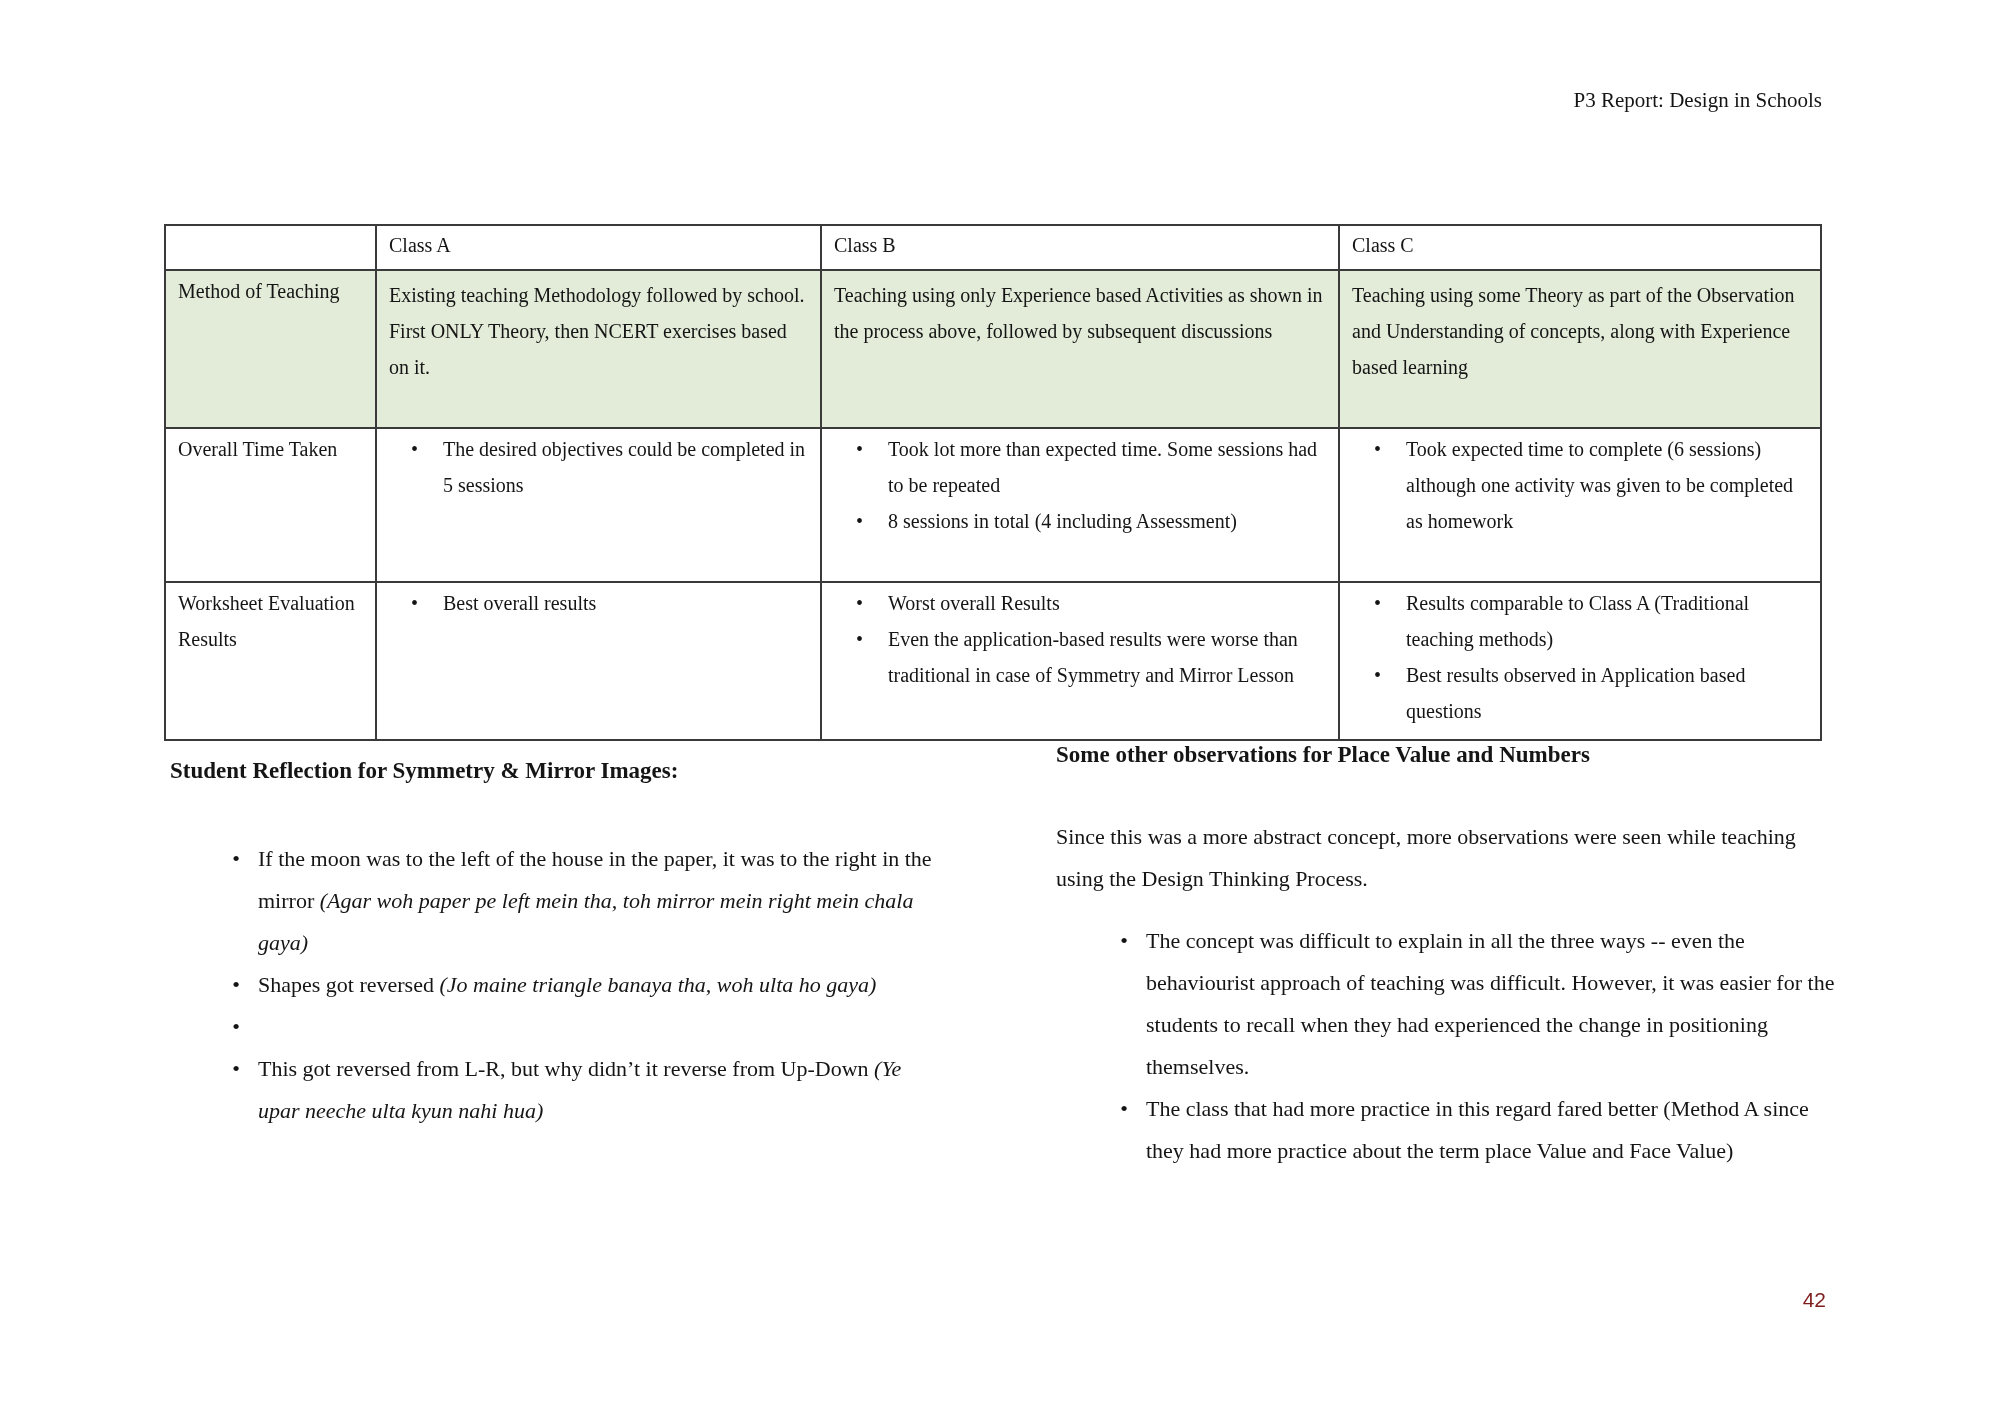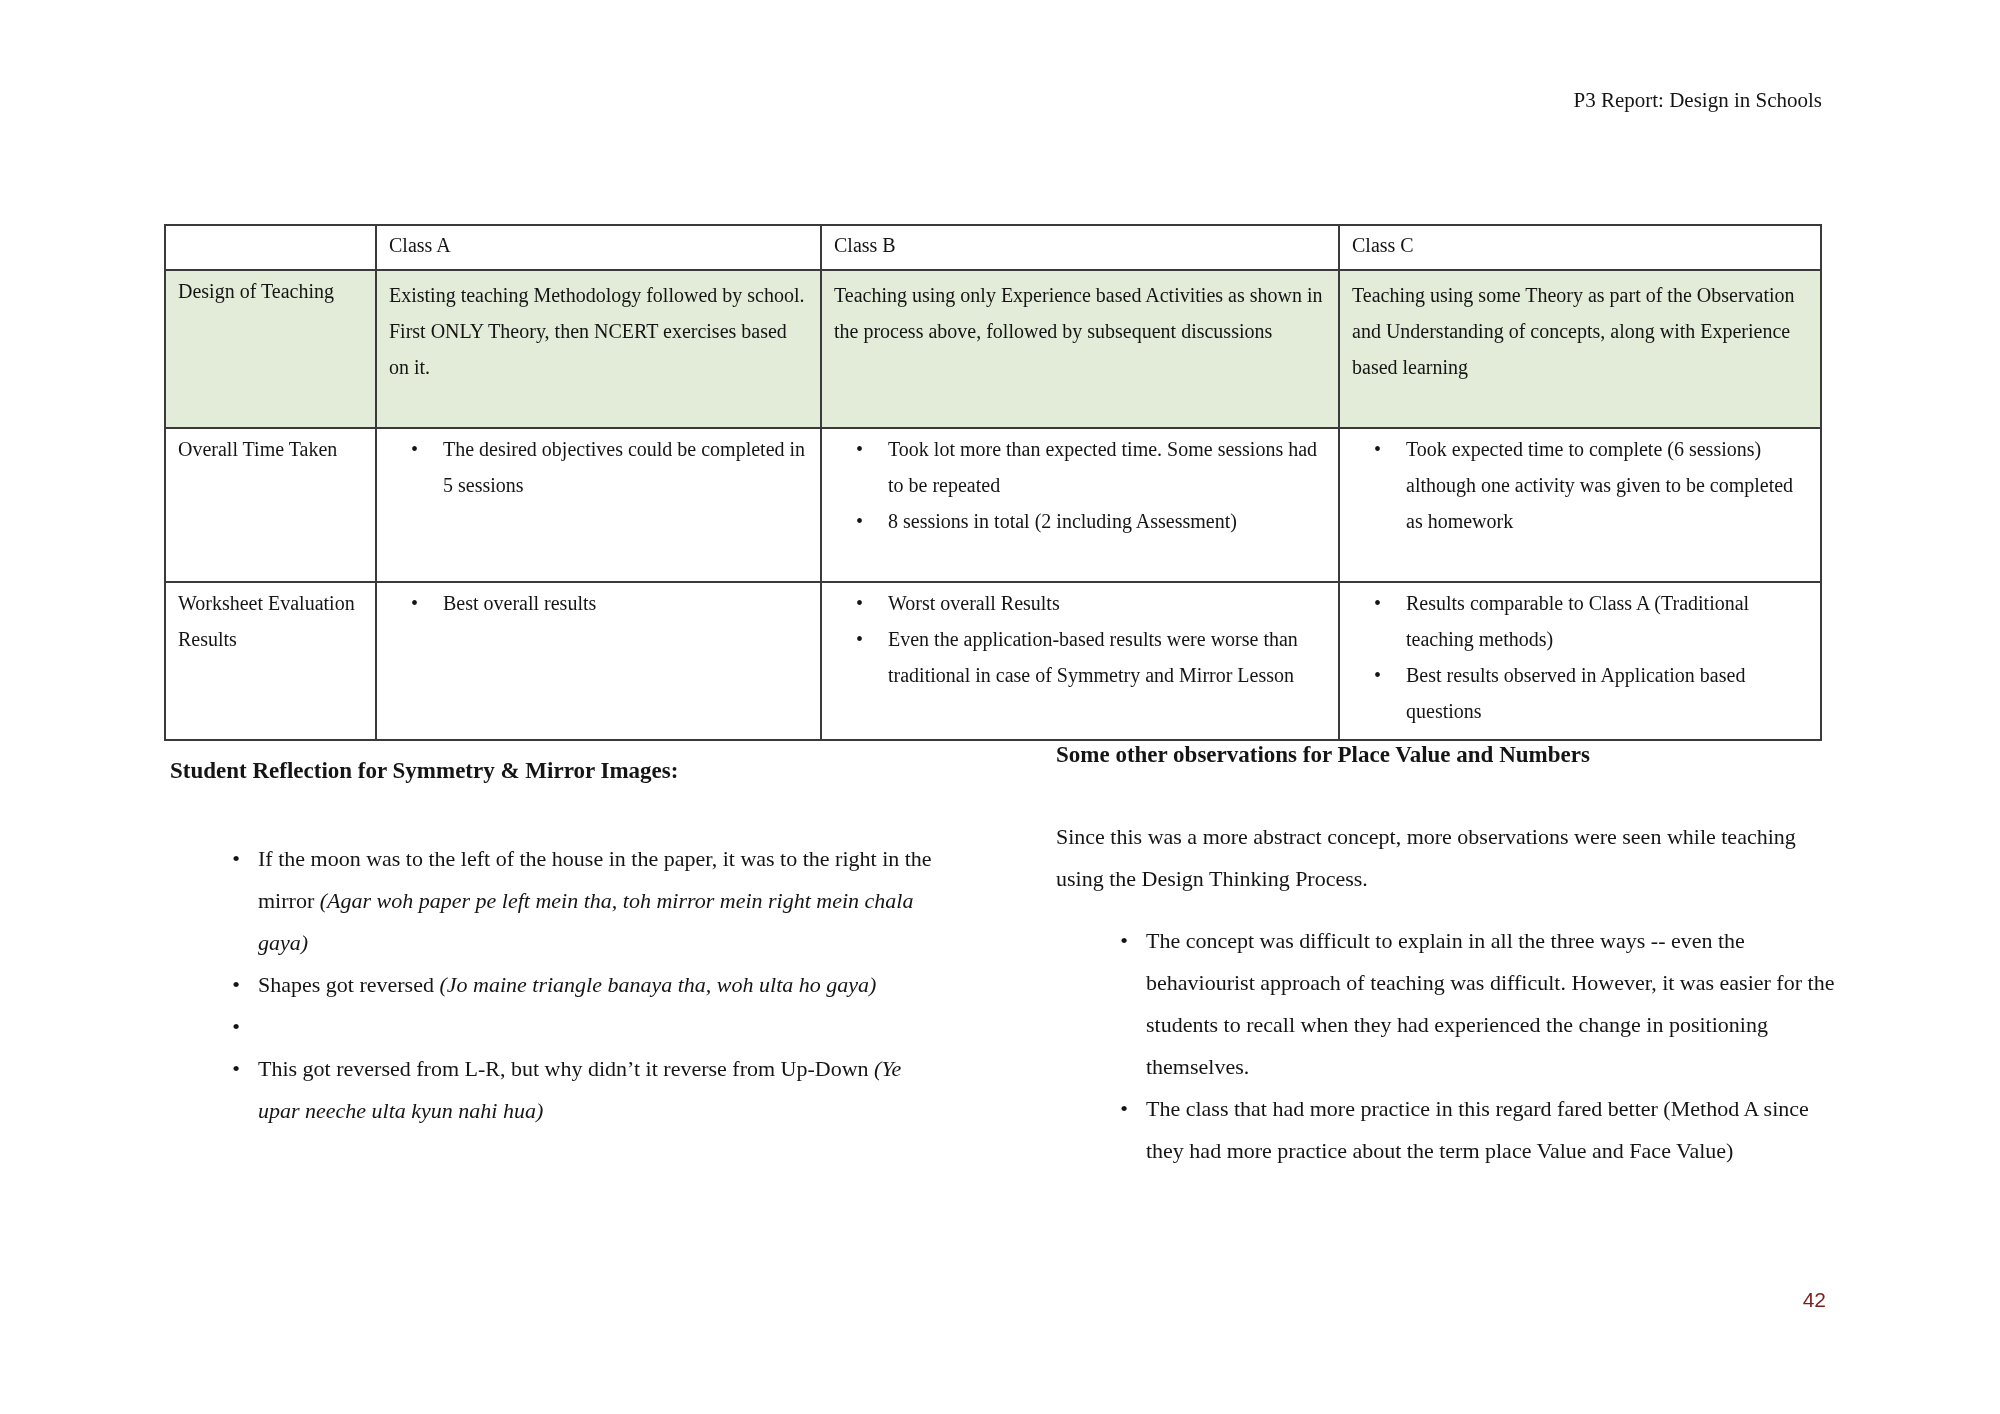--- a/index.html
+++ b/index.html
@@ -86,21 +86,21 @@
     <thead>
         <tr>
           <th></th>
           <th>Class A</th>
           <th>Class B</th>
           <th>Class C</th>
         </tr>
       </thead>
     <tbody>
         <tr class="shaded">
-          <td class="lbl" style="height: 148px;">Design of Teaching</td>
+          <td class="lbl" style="height: 148px;">Method of Teaching</td>
           <td>
             <div class="cell-text">Existing teaching Methodology followed by school. First ONLY Theory, then NCERT exercises based on it.</div>
           </td>
           <td>
             <div class="cell-text">Teaching using only Experience based Activities as shown in the process above, followed by subsequent discussions</div>
           </td>
           <td>
             <div class="cell-text">Teaching using some Theory as part of the Observation and Understanding of concepts, along with Experience based learning</div>
           </td>
         </tr>
@@ -112,21 +112,21 @@
               <span class="b-text">The desired objectives could be completed in 5 sessions</span>
             </div>
           </td>
           <td>
             <div class="b-item">
               <span class="b-dot">•</span>
               <span class="b-text">Took lot more than expected time. Some sessions had to be repeated</span>
             </div>
             <div class="b-item">
               <span class="b-dot">•</span>
-              <span class="b-text">8 sessions in total (2 including Assessment)</span>
+              <span class="b-text">8 sessions in total (4 including Assessment)</span>
             </div>
           </td>
           <td>
             <div class="b-item">
               <span class="b-dot">•</span>
               <span class="b-text">Took expected time to complete (6 sessions) although one activity was given to be completed as homework</span>
             </div>
           </td>
         </tr>
         <tr>

